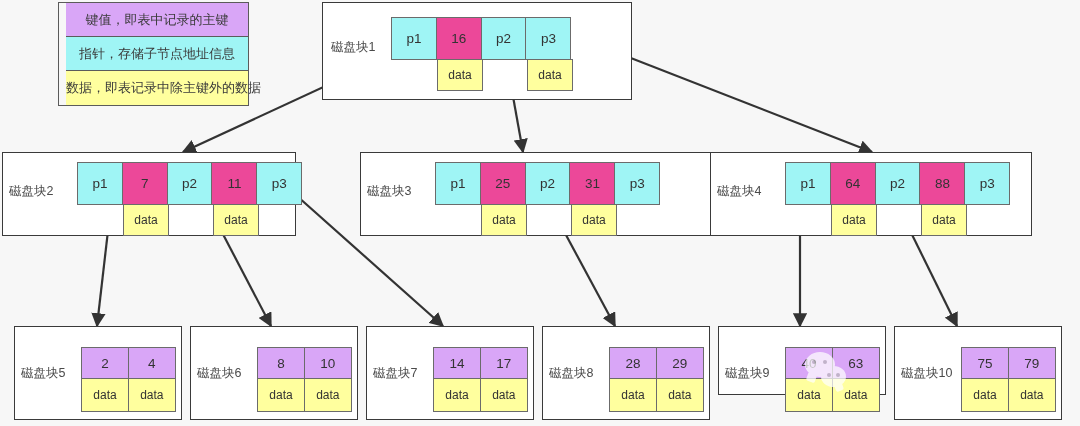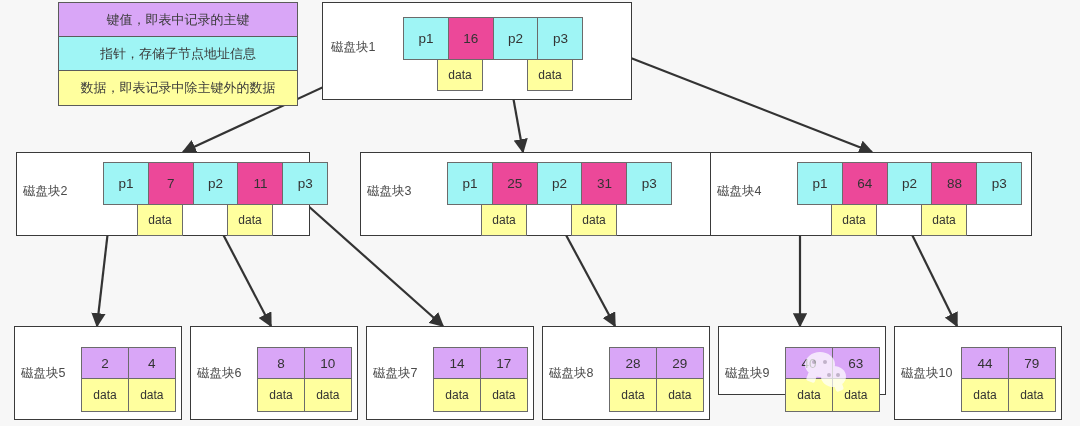--- a/index.html
+++ b/index.html
@@ -22,23 +22,24 @@
     width: 1080px;
     height: 426px;
     pointer-events: none;
   }
 
   
   .legend {
     position: absolute;
     left: 58px;
     top: 2px;
-    width: 240px;
+    width: 191px;
     border: 1.5px solid #5b5b5b;
     box-sizing: border-box;
+    padding-left: 7px;
   }
   .legend-row {
     height: 34px;
     line-height: 34px;
     text-align: center;
     font-size: 13px;
     color: #3a3a3a;
     border-bottom: 1.5px solid #5b5b5b;
     box-sizing: border-box;
     white-space: nowrap;
@@ -70,21 +71,21 @@
   .cell {
     box-sizing: border-box;
     border: 1.2px solid #6b6b6b;
     margin-left: -1.2px;
     display: flex;
     align-items: center;
     justify-content: center;
     font-size: 13.5px;
     color: #333;
   }
-  .cell:first-child { margin-left: 12px; }
+  .cell:first-child { margin-left: 0; }
   .c-ptr  { background: #9ff5f5; }
   .c-key  { background: #ec4899; }
 
   
   .int-cell { width: 46px; height: 43px; }
   .int-data {
     position: absolute;
     width: 46px; height: 32px;
     box-sizing: border-box;
     border: 1.2px solid #6b6b6b;
@@ -188,21 +189,21 @@
     <div class="cellrow" style="left:68px; top:14px;">
       <div class="cell c-ptr int-cell">p1</div>
       <div class="cell c-key int-cell">16</div>
       <div class="cell c-ptr int-cell">p2</div>
       <div class="cell c-ptr int-cell">p3</div>
     </div>
     <div class="int-data" style="left:114px; top:56px;">data</div>
     <div class="int-data" style="left:204px; top:56px;">data</div>
   </div>
 
-  <div class="node" style="left:16px; top:152px; width:294px; height:84px;">
+  <div class="node" style="left:2px; top:152px; width:294px; height:84px;">
     <div class="node-label" style="left:6px; top:30px;">磁盘块2</div>
     <div class="cellrow" style="left:74px; top:9px;">
       <div class="cell c-ptr int-cell">p1</div>
       <div class="cell c-key int-cell">7</div>
       <div class="cell c-ptr int-cell">p2</div>
       <div class="cell c-key int-cell">11</div>
       <div class="cell c-ptr int-cell">p3</div>
     </div>
     <div class="int-data" style="left:120px; top:51px;">data</div>
     <div class="int-data" style="left:210px; top:51px;">data</div>
@@ -301,21 +302,21 @@
         <div class="leaf-key">63</div>
         <div class="leaf-data">data</div>
       </div>
     </div>
   </div>
 
   <div class="node" style="left:894px; top:326px; width:168px; height:94px;">
     <div class="node-label" style="left:6px; top:38px;">磁盘块10</div>
     <div class="leaf-stack" style="left:66px; top:20px;">
       <div class="leaf-col">
-        <div class="leaf-key">44</div>
+        <div class="leaf-key">75</div>
         <div class="leaf-data">data</div>
       </div>
       <div class="leaf-col">
         <div class="leaf-key">79</div>
         <div class="leaf-data">data</div>
       </div>
     </div>
   </div>
 
   <div class="watermark">

